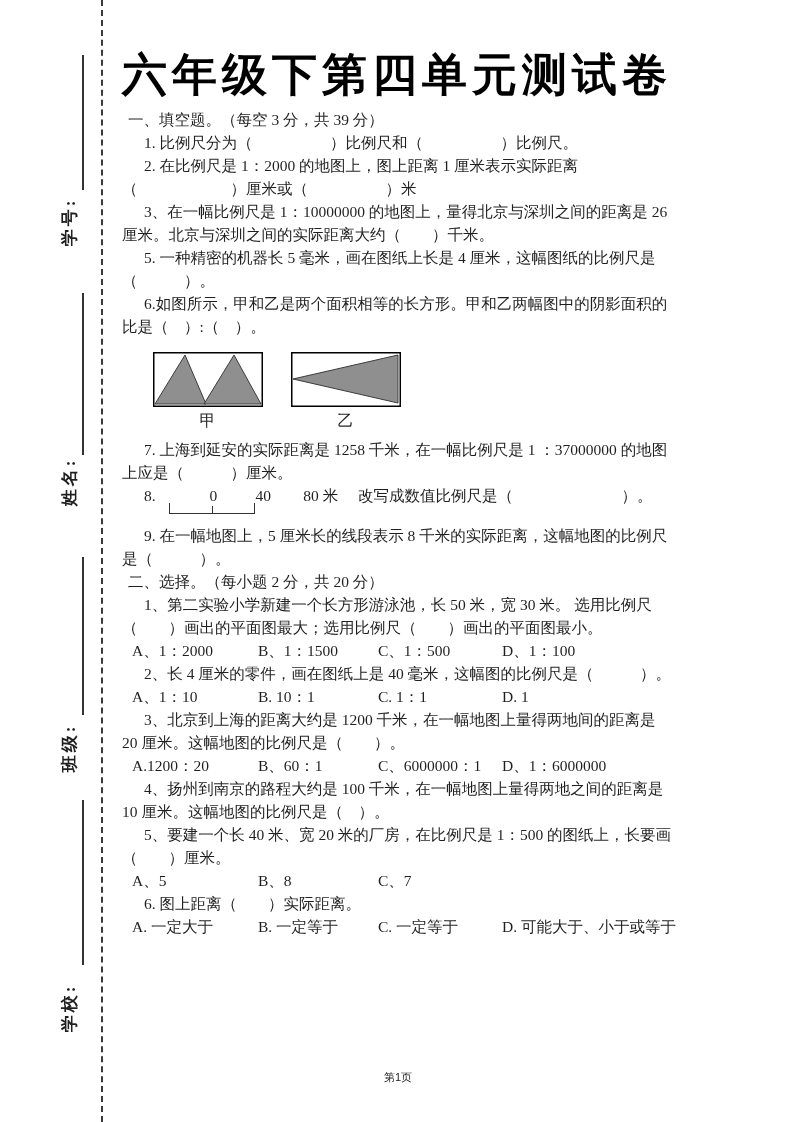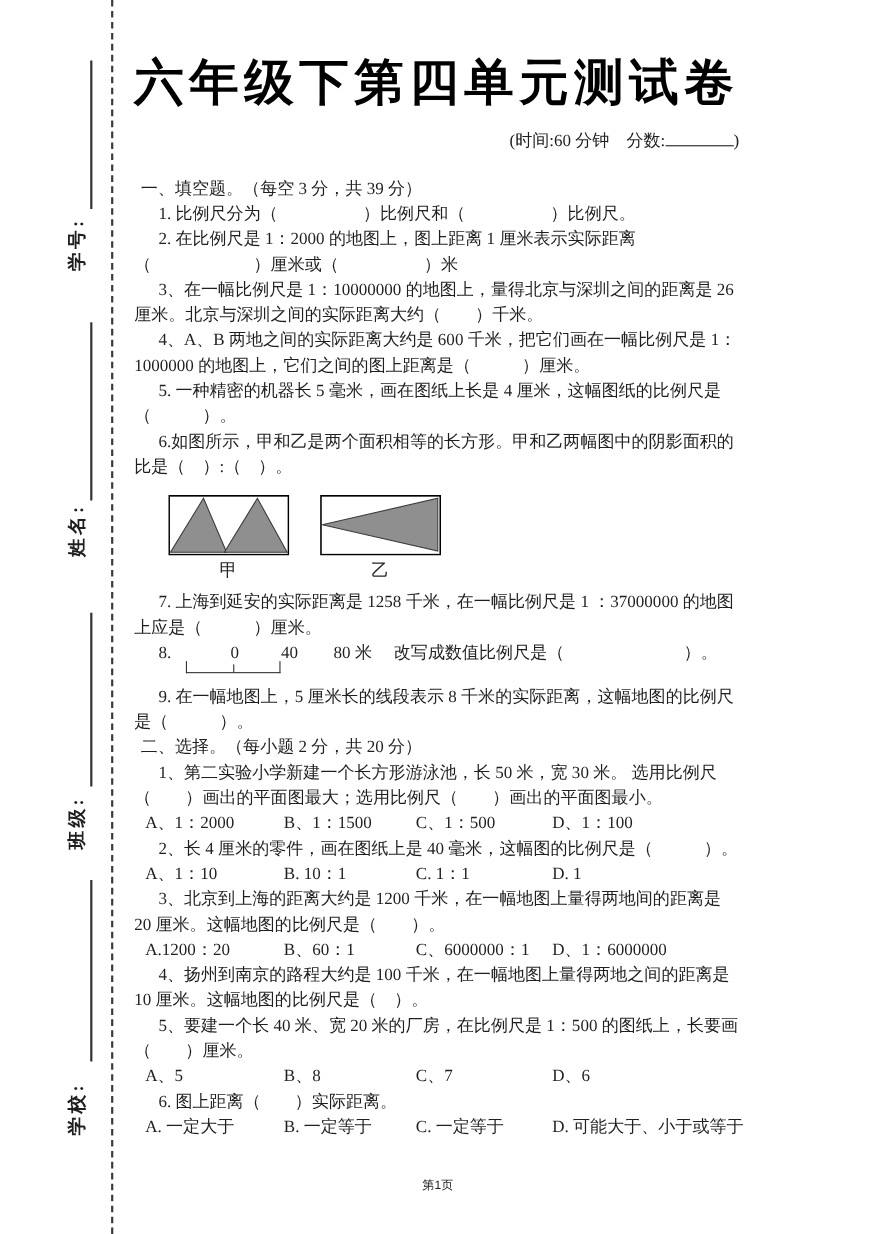--- a/index.html
+++ b/index.html
@@ -56,29 +56,25 @@
   <div class="mlabel p2">姓名:</div>
   <div class="mline l3"></div>
   <div class="mlabel p3">班级:</div>
   <div class="mline l4"></div>
   <div class="mlabel p4">学校:</div>
 
   <div class="content">
 
     <h1 class="title">六年级下第四单元测试卷</h1>
 
-    <div class="meta">
-      <span>(时间:60 分钟　分数:</span><span class="blank"></span><span>)</span>
-    </div>
 
     <p class="h">一、填空题。（每空 3 分，共 39 分）</p>
     <p class="q">1. 比例尺分为（　　　　　）比例尺和（　　　　　）比例尺。</p>
     <p class="q">2. 在比例尺是 1：2000 的地图上，图上距离 1 厘米表示实际距离（　　　　　　）厘米或（　　　　　）米</p>
     <p class="q">3、在一幅比例尺是 1：10000000 的地图上，量得北京与深圳之间的距离是 26 厘米。北京与深圳之间的实际距离大约（　　）千米。</p>
-    <p class="q">4、A、B 两地之间的实际距离大约是 600 千米，把它们画在一幅比例尺是 1：1000000 的地图上，它们之间的图上距离是（　　　）厘米。</p>
     <p class="q">5. 一种精密的机器长 5 毫米，画在图纸上长是 4 厘米，这幅图纸的比例尺是（　　　）。</p>
     <p class="q">6.如图所示，甲和乙是两个面积相等的长方形。甲和乙两幅图中的阴影面积的比是（　）:（　）。</p>
 
     <div class="figures">
       <div class="fig">
         <svg width="110" height="55" viewBox="0 0 110 55">
           <rect x="0.75" y="0.75" width="108.5" height="53.5" fill="#ffffff" stroke="#000000" stroke-width="1.5"></rect>
           <polygon points="2,52 53,52 32,3" stroke="#3c3c3c" stroke-width="1" fill="#8f8f8f"></polygon>
           <polygon points="51,52 108,52 81,3" stroke="#3c3c3c" stroke-width="1" fill="#8f8f8f"></polygon>
         </svg>
@@ -136,21 +132,20 @@
       <span class="o o4">D、1：6000000</span>
     </p>
 
     <p class="q">4、扬州到南京的路程大约是 100 千米，在一幅地图上量得两地之间的距离是 10 厘米。这幅地图的比例尺是（　）。</p>
 
     <p class="q">5、要建一个长 40 米、宽 20 米的厂房，在比例尺是 1：500 的图纸上，长要画（　　）厘米。</p>
     <p class="opts">
       <span class="o o1">A、5</span>
       <span class="o o2">B、8</span>
       <span class="o o3">C、7</span>
-      <span class="o o4">D、6</span>
     </p>
 
     <p class="q">6. 图上距离（　　）实际距离。</p>
     <p class="opts">
       <span class="o o1">A. 一定大于</span>
       <span class="o o2">B. 一定等于</span>
       <span class="o o3">C. 一定等于</span>
       <span class="o o4">D. 可能大于、小于或等于</span>
     </p>
 

